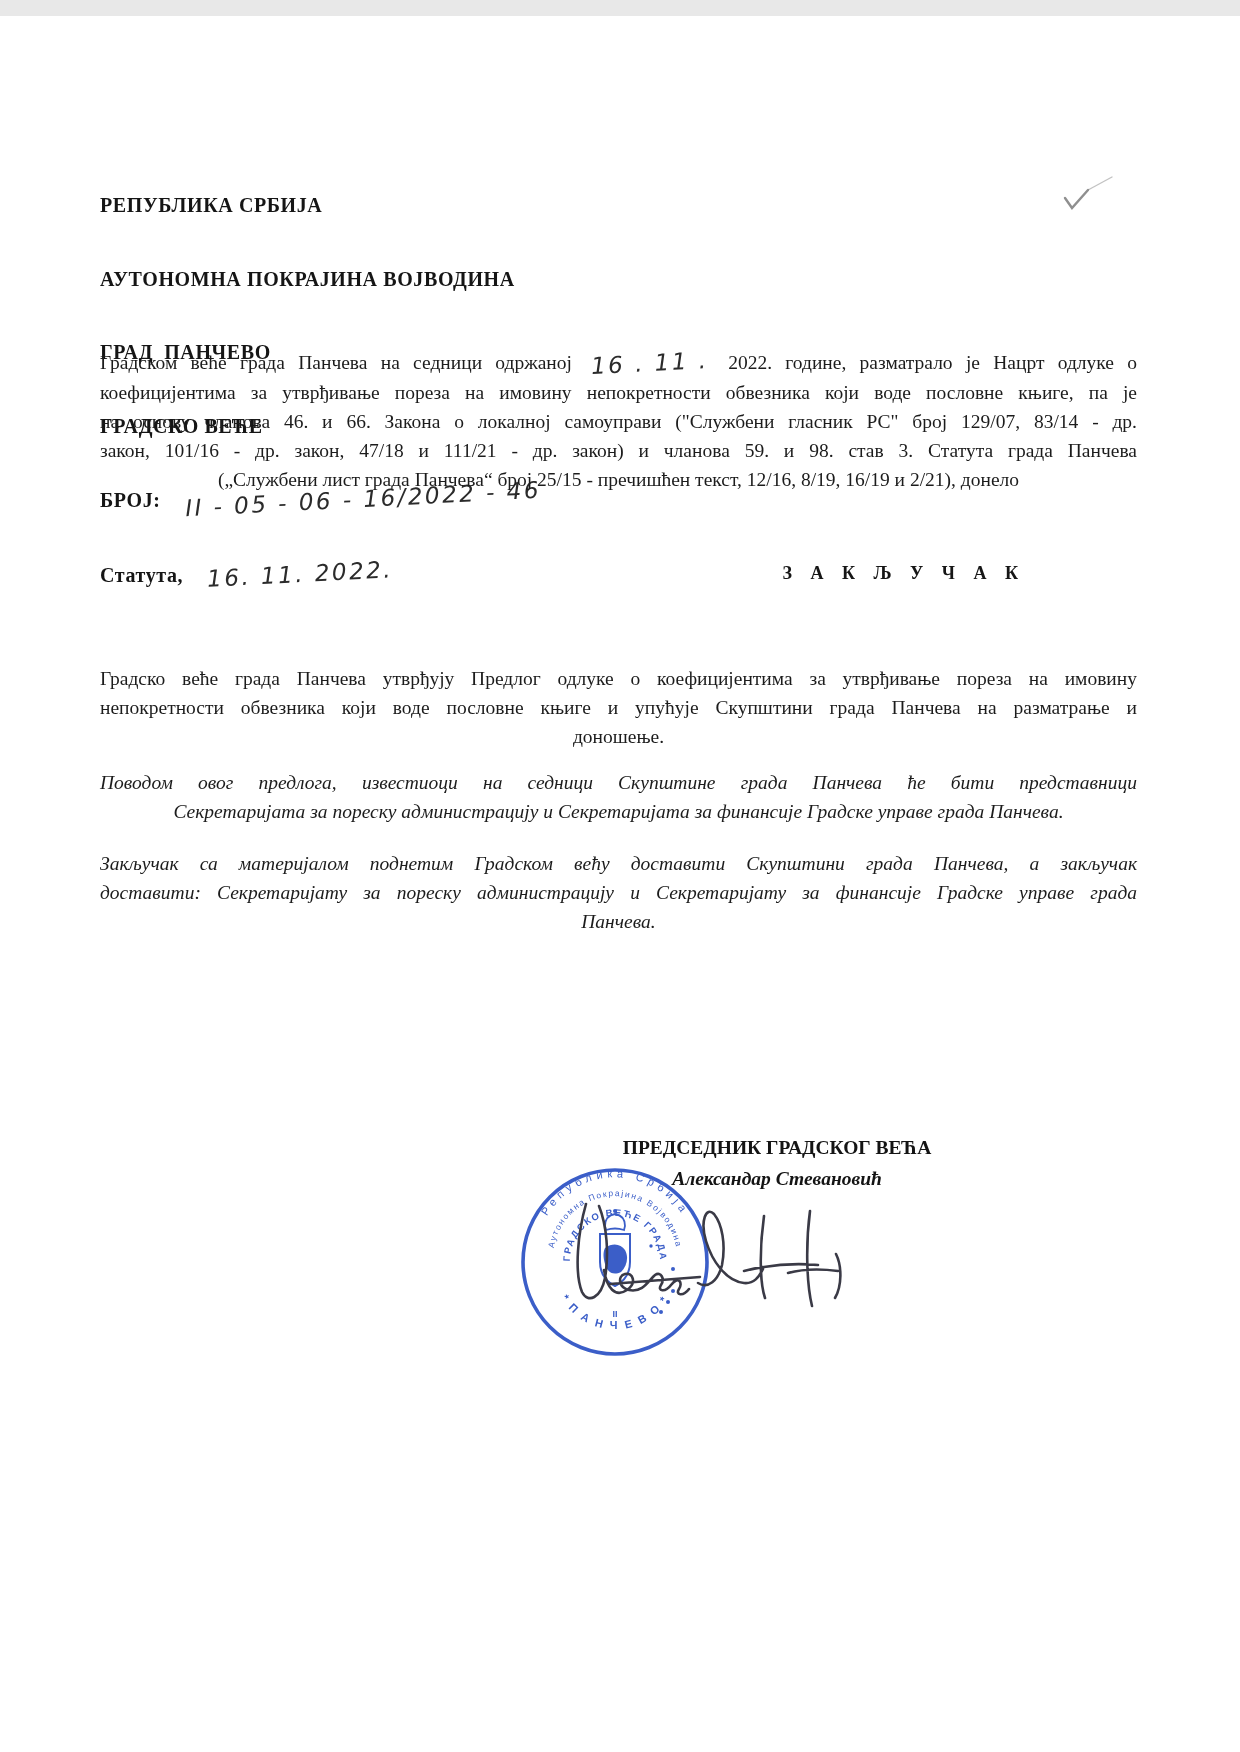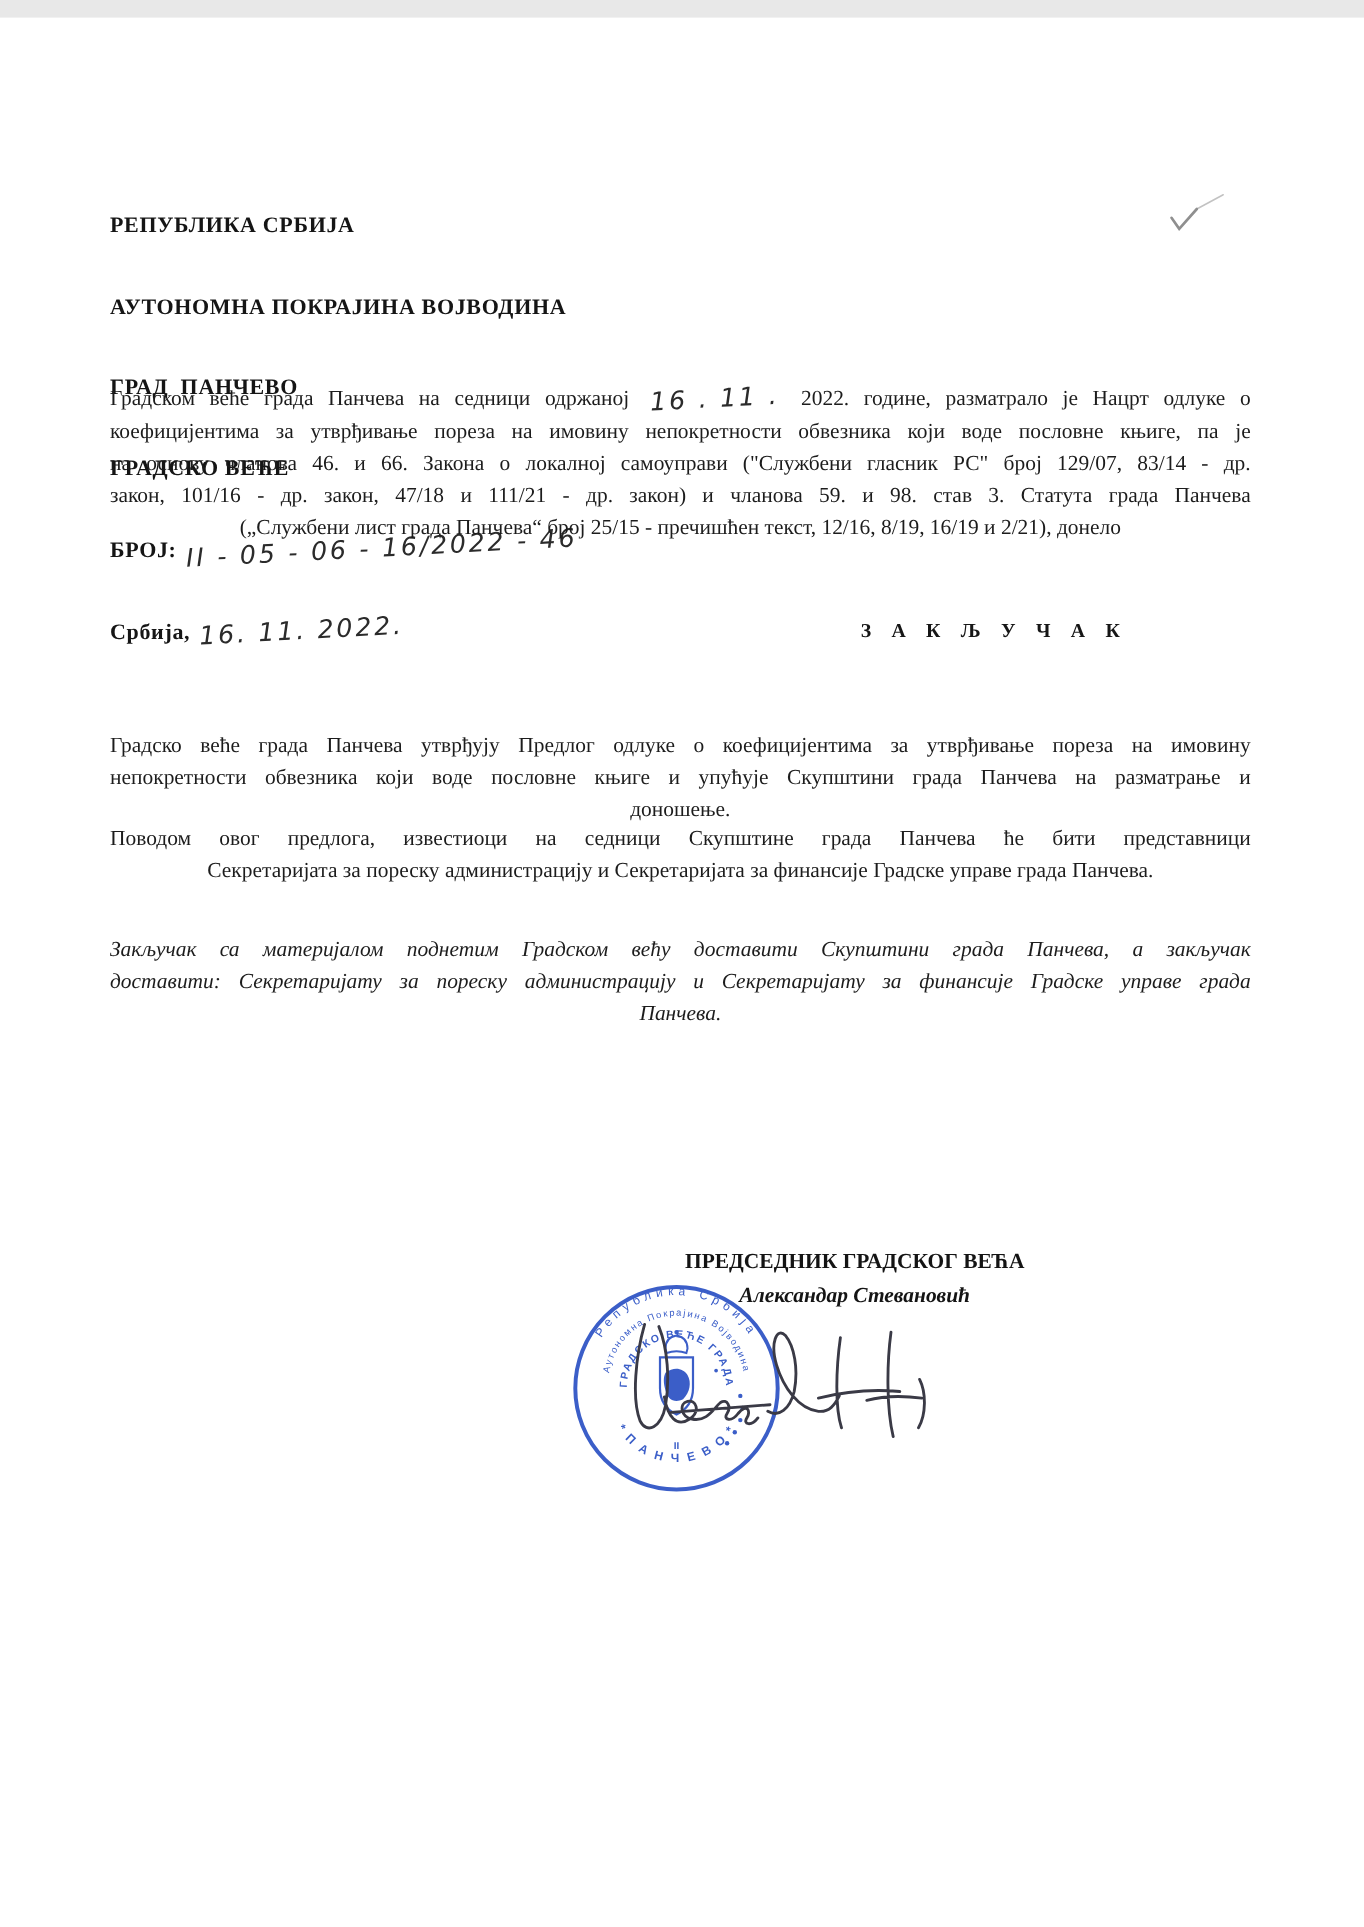--- a/index.html
+++ b/index.html
@@ -11,21 +11,21 @@
     font-family:"Liberation Serif", serif;
     color:#1f1f1f;
     overflow:hidden;
   }
   .hdr{
     position:absolute;left:100px;top:128px;
     font-size:20px;font-weight:bold;line-height:24.5px;
     letter-spacing:0.6px;color:#151515;white-space:pre;
   }
   .hdr-line{min-height:24px;}
-  .broj-line,.place-line{display:flex;align-items:baseline;gap:8px;}
+  .broj-line,.place-line{display:flex;align-items:baseline;gap:24px;}
   .hand{
     font-family:"DejaVu Sans", sans-serif;
     font-style:italic;font-weight:400;
     color:#2b2b2b;letter-spacing:2.5px;
     display:inline-block;transform:rotate(-3deg);
     white-space:pre;
   }
   .hand-broj{font-size:23px;}
   .hand-date{font-size:23px;}
   .hand-inline{font-size:23px;vertical-align:-2px;margin:0 6px;}
@@ -66,21 +66,21 @@
   <div class="hdr">
     <div class="hdr-line">РЕПУБЛИКА СРБИЈА</div>
     <div class="hdr-line">АУТОНОМНА ПОКРАЈИНА ВОЈВОДИНА</div>
     <div class="hdr-line">ГРАД  ПАНЧЕВО</div>
     <div class="hdr-line">ГРАДСКО ВЕЋЕ</div>
     <div class="hdr-line broj-line">
       <span>БРОЈ:</span>
       <span class="hand hand-broj">II - 05 - 06 - 16/2022 - 46</span>
     </div>
     <div class="hdr-line place-line">
-      <span>Србија,</span>
+      <span>Статута,</span>
       <span class="hand hand-date">16. 11. 2022.</span>
     </div>
   </div>
 
   <svg class="check-svg" width="70" height="55" viewBox="0 0 70 55">
     <g fill="none" stroke-linecap="round" stroke="#8f8f8f">
       <path d="M 10 32 L 17 42 L 33 24" stroke-width="2.4"></path>
       <path d="M 33 24 L 57 11" stroke-width="1.4" opacity="0.55"></path>
     </g>
   </svg>
@@ -98,21 +98,21 @@
   </div>
 
   <div class="doc-title">З А К Љ У Ч А К</div>
 
   <div class="para" style="top:648px;">
     <div class="jline">Градско веће града Панчева утврђују Предлог одлуке о коефицијентима за утврђивање пореза на имовину</div>
     <div class="jline">непокретности обвезника који воде пословне књиге и упућује Скупштини града Панчева на разматрање и</div>
     <div class="lline">доношење.</div>
   </div>
 
-  <div class="para" style="top:732px;">
+  <div class="para" style="top:752px;font-style:italic;">
     <div class="jline">Поводом овог предлога, известиоци на седници Скупштине града Панчева ће бити представници</div>
     <div class="lline">Секретаријата за пореску администрацију и Секретаријата за финансије Градске управе града Панчева.</div>
   </div>
 
   <div class="para" style="top:833px;font-style:italic;">
     <div class="jline">Закључак са материјалом поднетим Градском већу доставити Скупштини града Панчева, а закључак</div>
     <div class="jline">доставити: Секретаријату за пореску администрацију и Секретаријату за финансије Градске управе града</div>
     <div class="lline">Панчева.</div>
   </div>
 

